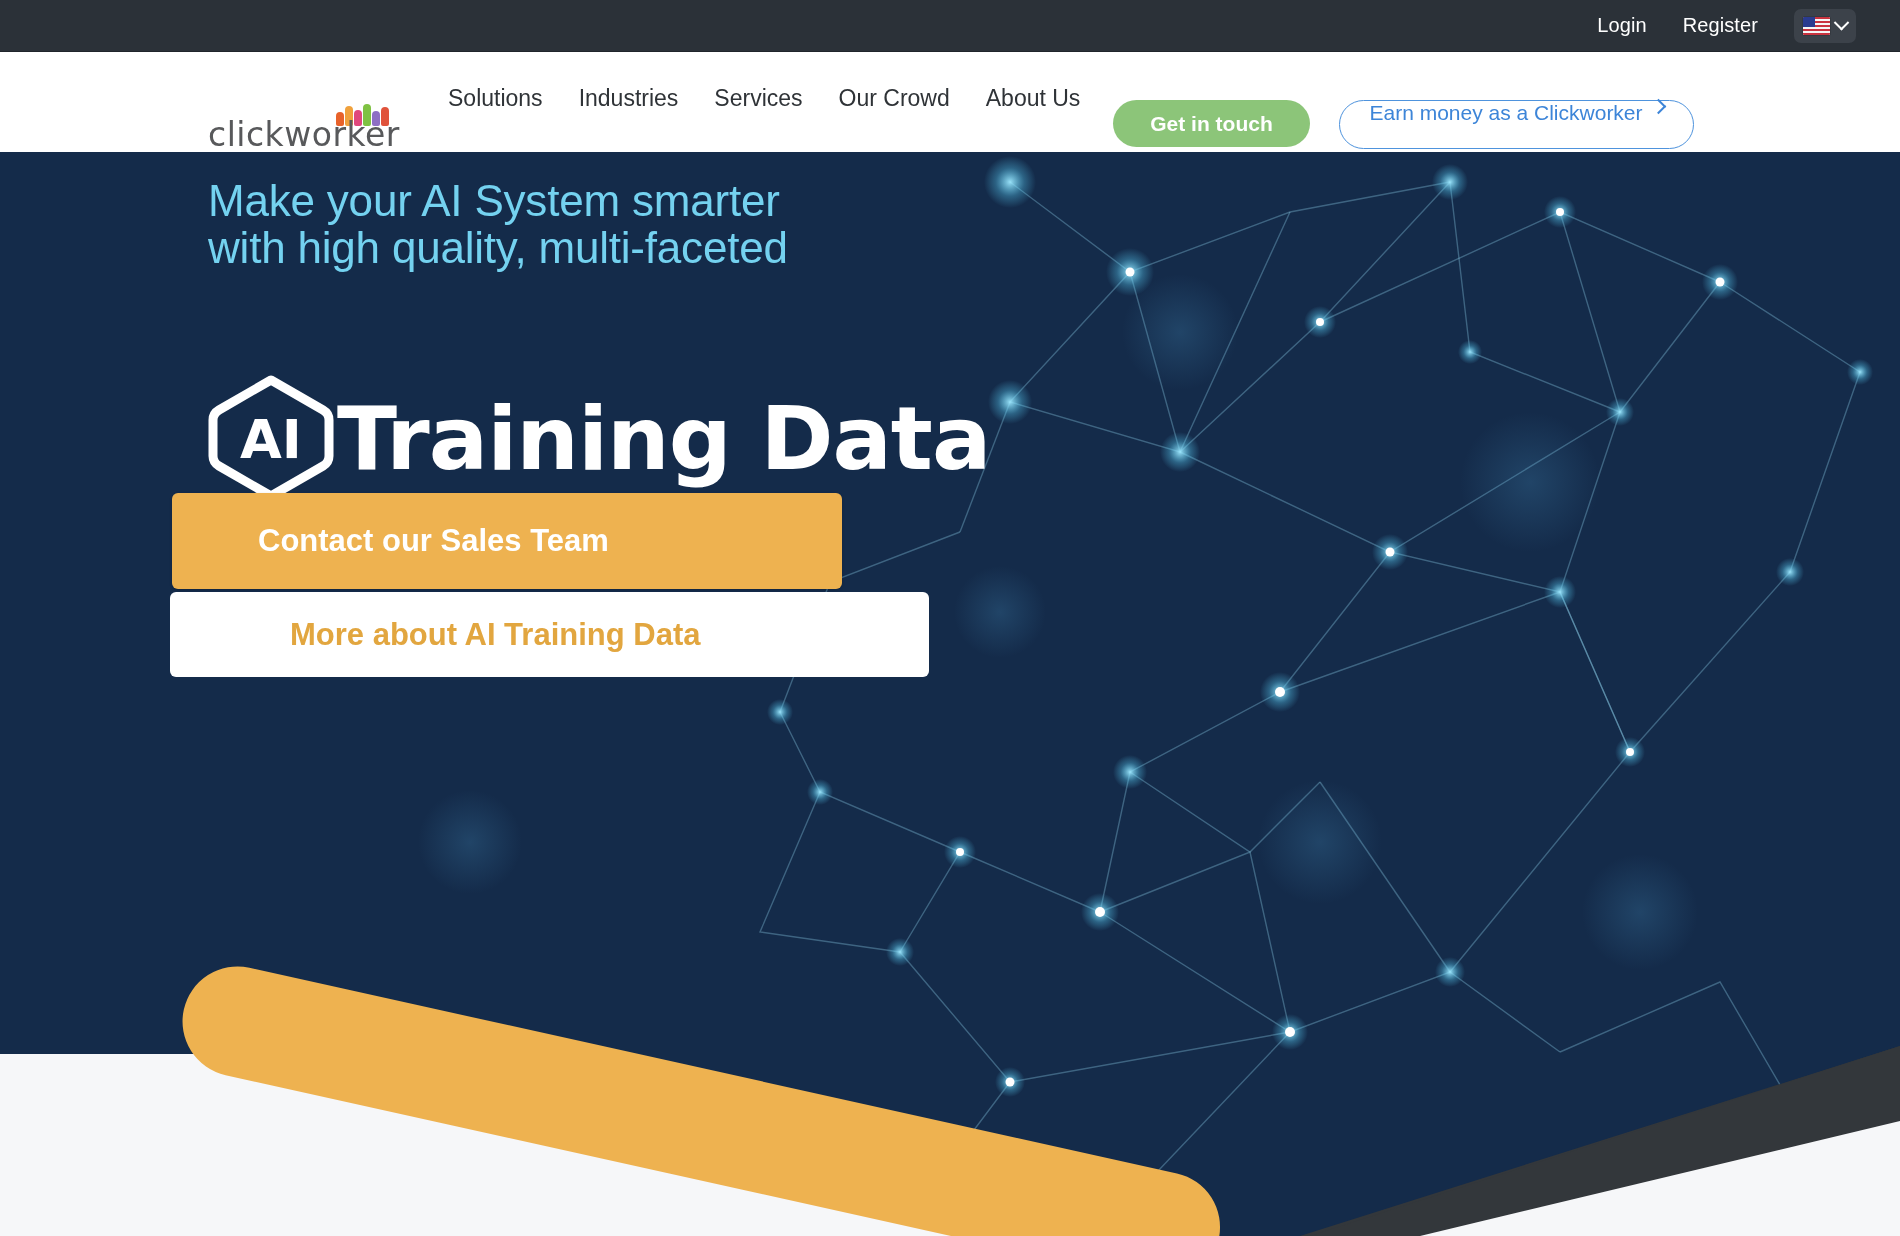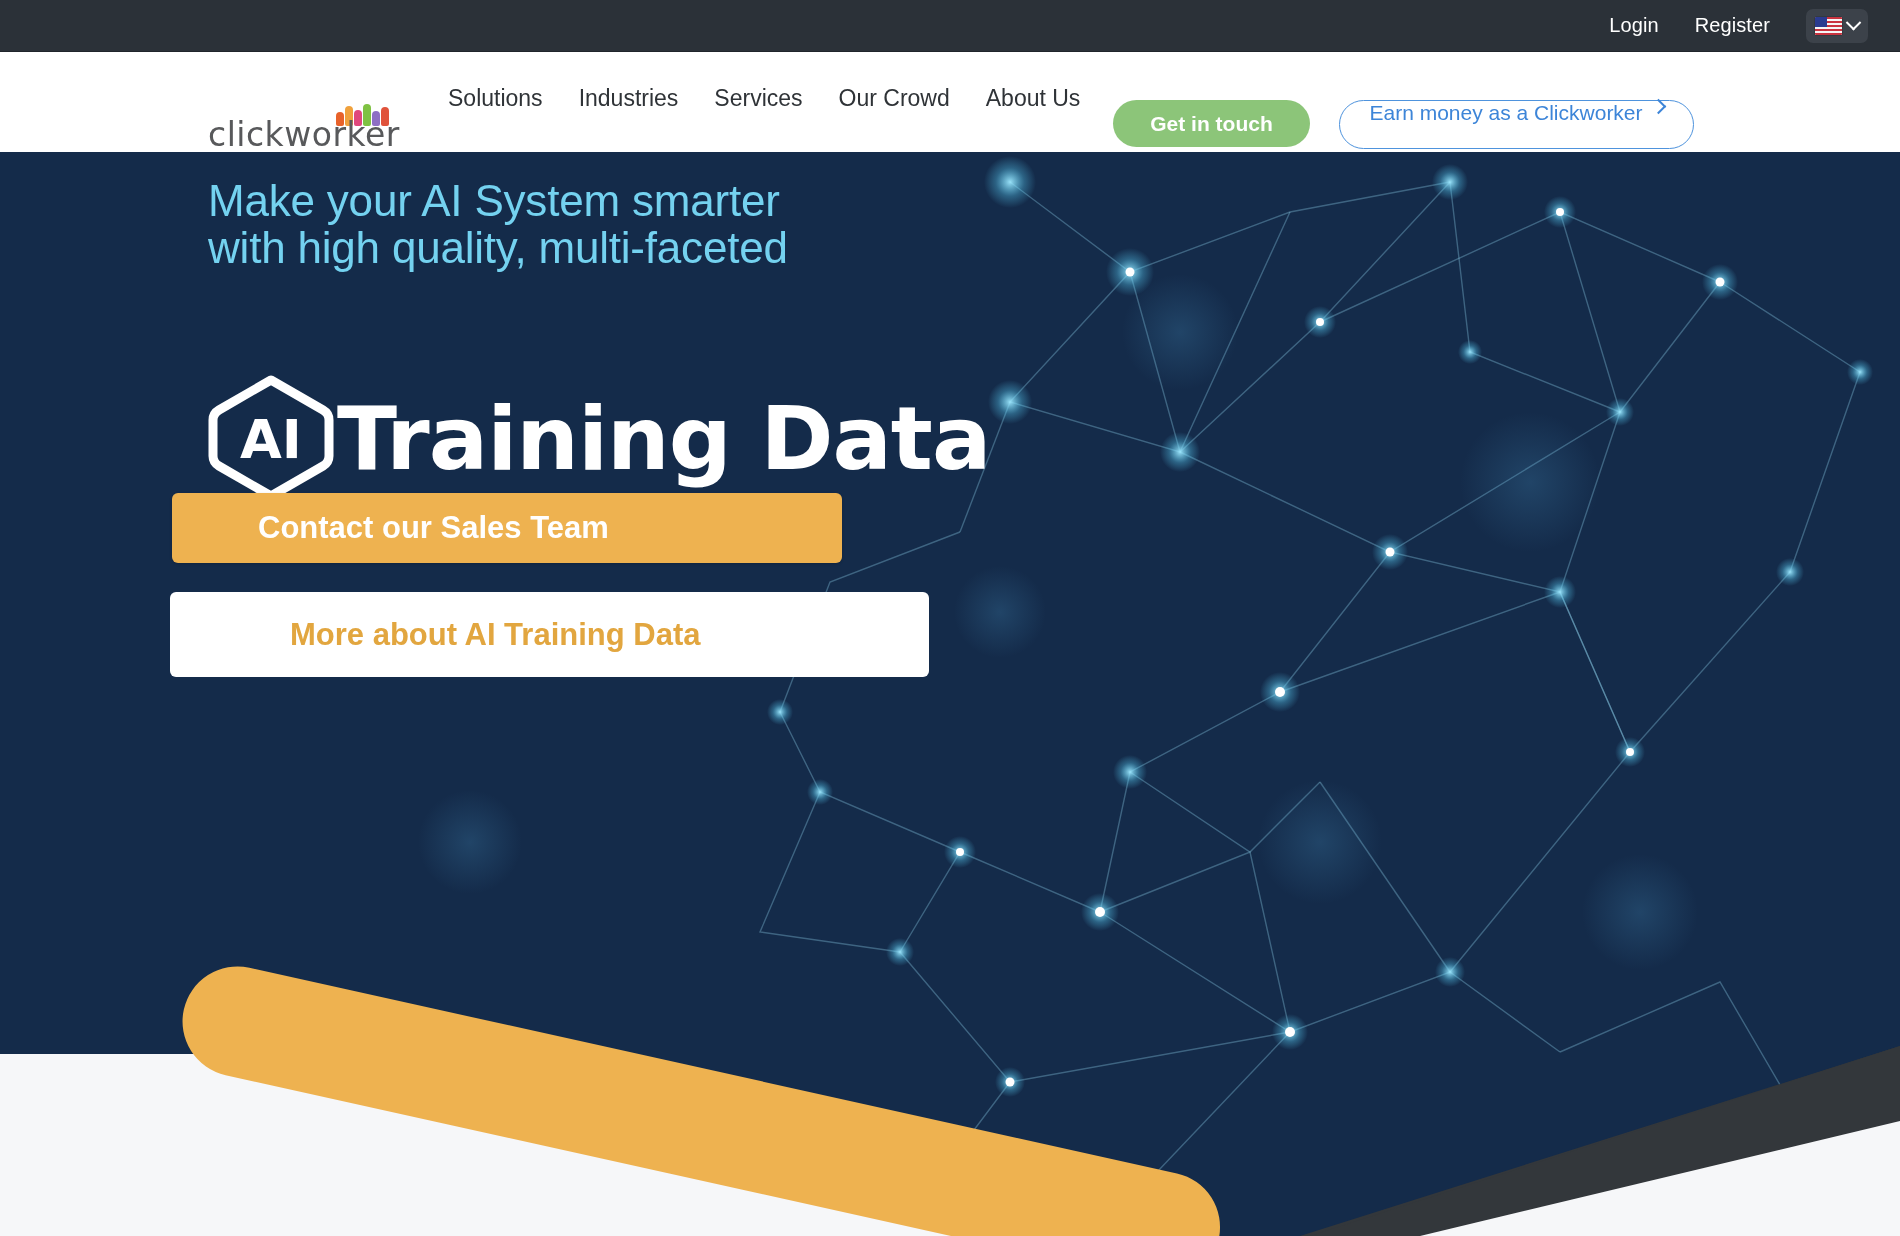--- a/index.html
+++ b/index.html
@@ -8,21 +8,21 @@
     overflow: hidden;
     background: #ffffff;
     font-family: "Liberation Sans", sans-serif;
   }
 
   
   .topbar {
     position: absolute; left: 0; top: 0; width: 1900px; height: 52px;
     background: #2b3138;
     display: flex; align-items: center; justify-content: flex-end;
-    padding-right: 32px;
+    padding-right: 44px;
     border-bottom: 1px solid #20252b;
   }
   .topbar-link {
     color: #ffffff; font-size: 20px; text-decoration: none;
     margin-left: 36px; letter-spacing: .1px; cursor: pointer;
   }
   .lang-select {
     margin-left: 36px;
     background: #3c424a;
     border-radius: 7px;
@@ -122,21 +122,21 @@
   }
   .ai-badge { width: 132px; height: 132px; flex: 0 0 auto; }
   .hero-title {
     color: #ffffff; font-size: 88px; font-weight: 700; letter-spacing: -1px;
     white-space: nowrap;
     font-family: "DejaVu Sans", sans-serif;
   }
 
   .cta-primary {
     position: absolute; left: 172px; top: 341px;
-    width: 670px; height: 70px; border-radius: 6px;
+    width: 670px; height: 96px; border-radius: 6px;
     background: #eeb250; border: none;
     color: #ffffff; font-size: 31px; font-weight: 700;
     display: flex; align-items: center; padding-left: 86px;
     cursor: pointer; font-family: "Liberation Sans", sans-serif;
     box-shadow: 0 1px 3px rgba(0,0,0,.18);
   }
   .cta-secondary {
     position: absolute; left: 170px; top: 440px;
     width: 759px; height: 85px; border-radius: 6px;
     background: #ffffff; border: none;

